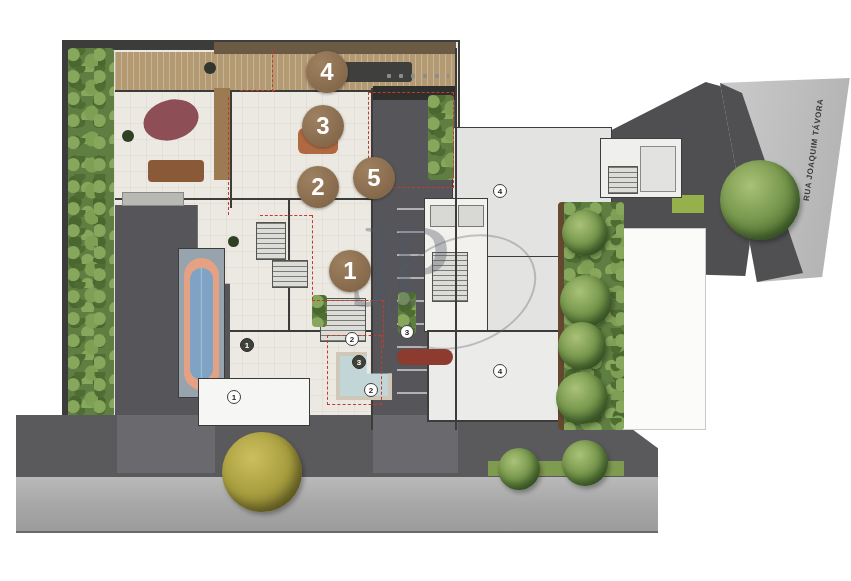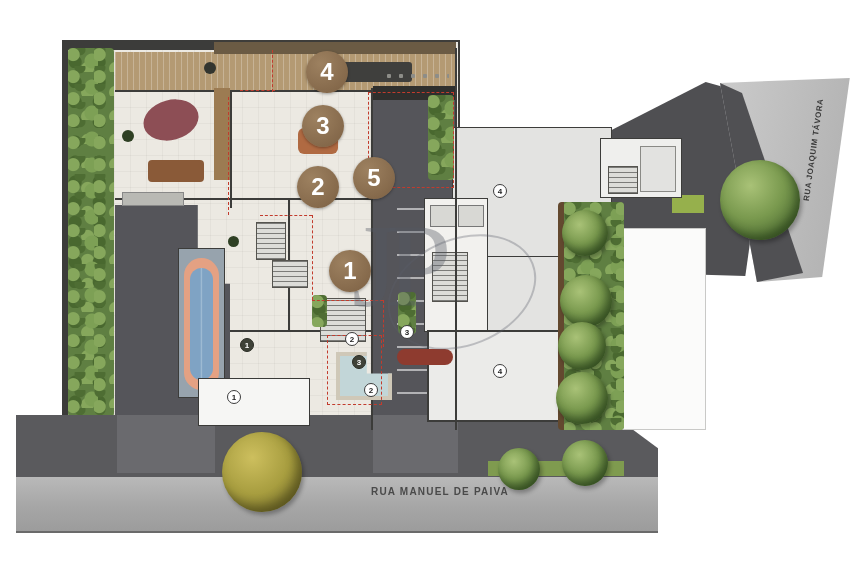--- a/index.html
+++ b/index.html
@@ -66,21 +66,20 @@
   <div class="abs dark-lot" style="left:373px;top:88px;width:82px;height:342px"></div>
 
   <div class="abs" style="left:397px;top:208px;width:44px;height:210px;
        background-image:repeating-linear-gradient(180deg,rgba(255,255,255,.55) 0 2px,transparent 2px 23px)"></div>
 
   <div class="abs" style="left:16px;top:415px;width:642px;height:64px;background:#5a5a5d;clip-path:polygon(0 0,93% 0,100% 52%,100% 100%,0 100%)"></div>
   <div class="abs" style="left:16px;top:477px;width:642px;height:54px;background:linear-gradient(180deg,#b9b9b9 0,#a6a6a6 55%,#9c9c9c);border-bottom:2px solid #6a6a6a"></div>
   <div class="abs" style="left:117px;top:415px;width:98px;height:58px;background:#6a6a6e"></div>
   <div class="abs" style="left:373px;top:415px;width:85px;height:58px;background:#6a6a6e"></div>
   <div class="abs" style="left:488px;top:461px;width:136px;height:15px;background:#7f9b4f"></div>
-  <div class="abs street-label" style="left:330px;top:486px;width:220px;text-align:center">RUA MANUEL DE PAIVA</div>
 
   <div class="abs" style="left:610px;top:80px;width:165px;height:200px;background:#4f4f52;clip-path:polygon(1% 25%,58% 1%,97% 10%,82% 98%,1% 96%)"></div>
   <div class="abs" style="left:672px;top:195px;width:32px;height:18px;background:#96b04c"></div>
 
   <div class="abs" style="left:712px;top:55px;width:145px;height:235px;background:linear-gradient(100deg,#cdcdcd,#aeaeae);clip-path:polygon(5.5% 11.9%,95% 9.8%,76% 94.5%,31% 96.6%)"></div>
   <div class="abs" style="left:712px;top:55px;width:145px;height:235px;background:#505053;clip-path:polygon(5.5% 11.9%,20.7% 16.2%,62.8% 92.8%,31% 96.6%)"></div>
   <div class="abs street-label-v" style="left:736px;top:143px;width:160px;height:14px;text-align:center;transform:rotate(-82deg)">RUA JOAQUIM TÁVORA</div>
 
   <div class="abs roof-light" style="left:452px;top:127px;width:160px;height:131px"></div>
   <div class="abs roof-light" style="left:487px;top:256px;width:73px;height:76px"></div>

